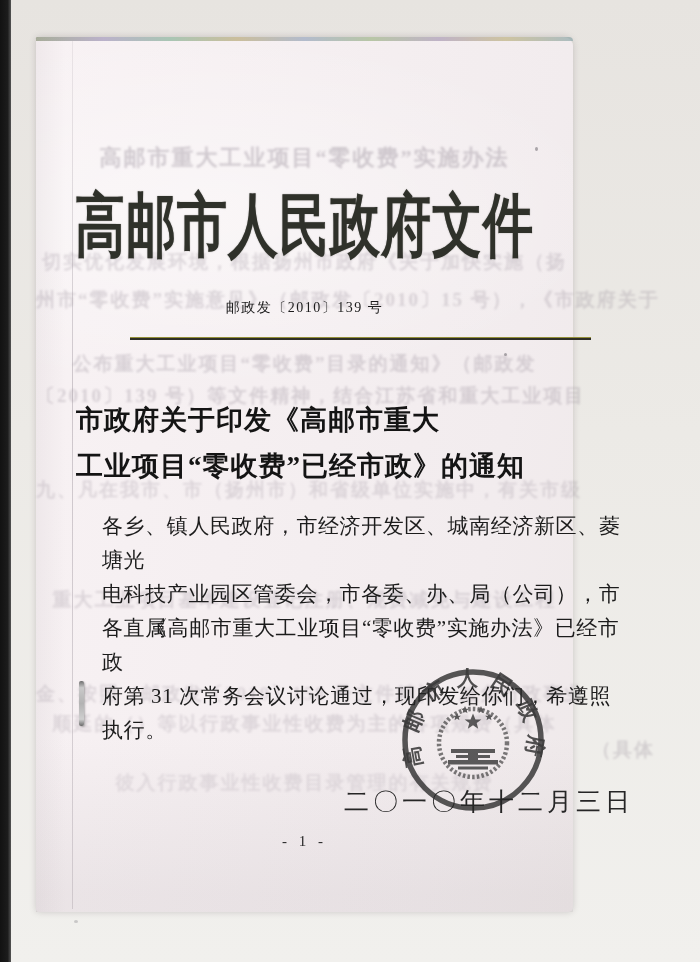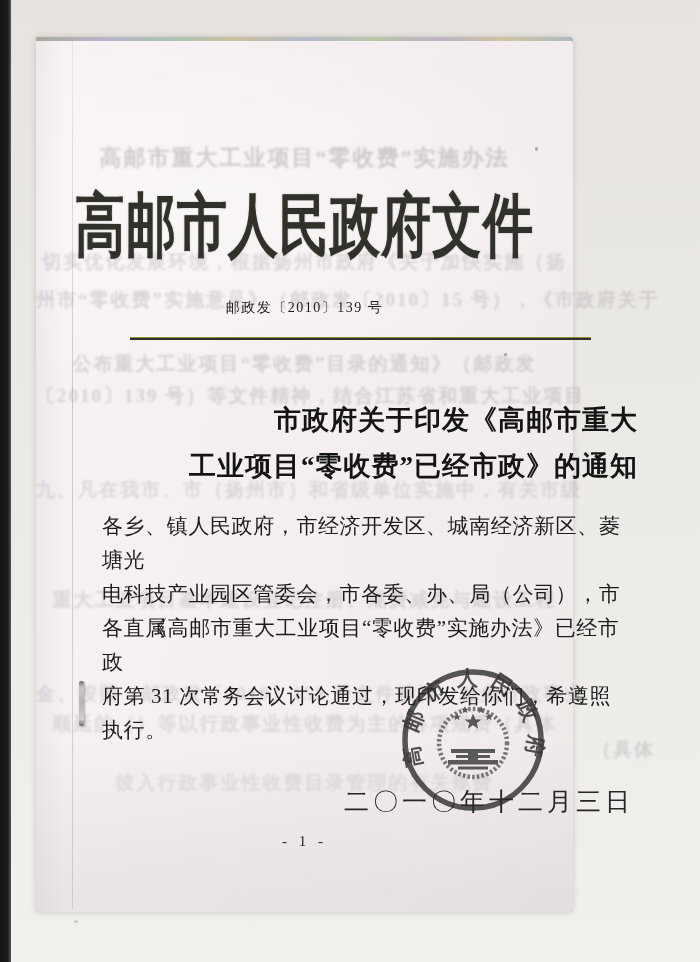--- a/index.html
+++ b/index.html
@@ -50,21 +50,21 @@
   }
   .docnum{
     position:absolute;left:0;top:262px;width:100%;text-align:center;z-index:2;
     font-size:14px;color:var(--ink);letter-spacing:1.5px;
   }
   .rule{
     position:absolute;left:94px;top:300px;width:461px;height:2px;z-index:2;
     background:#2e2e26;border-top:1px solid rgba(165,160,60,.85);
   }
   .notice-title{
-    position:absolute;left:40px;top:360px;width:562px;text-align:right;z-index:2;
+    position:absolute;left:40px;top:360px;width:562px;text-align:left;z-index:2;
     font-size:27px;font-weight:700;line-height:46px;color:#141414;letter-spacing:1px;
   }
   .notice-title span{display:block;}
   .body-text{
     position:absolute;left:66px;width:524px;z-index:2;
     font-size:21px;line-height:34px;color:var(--ink);letter-spacing:.6px;
   }
   .body-text span{display:block;}
   .recipients{top:472px;}
   .paragraph{top:574px;}

